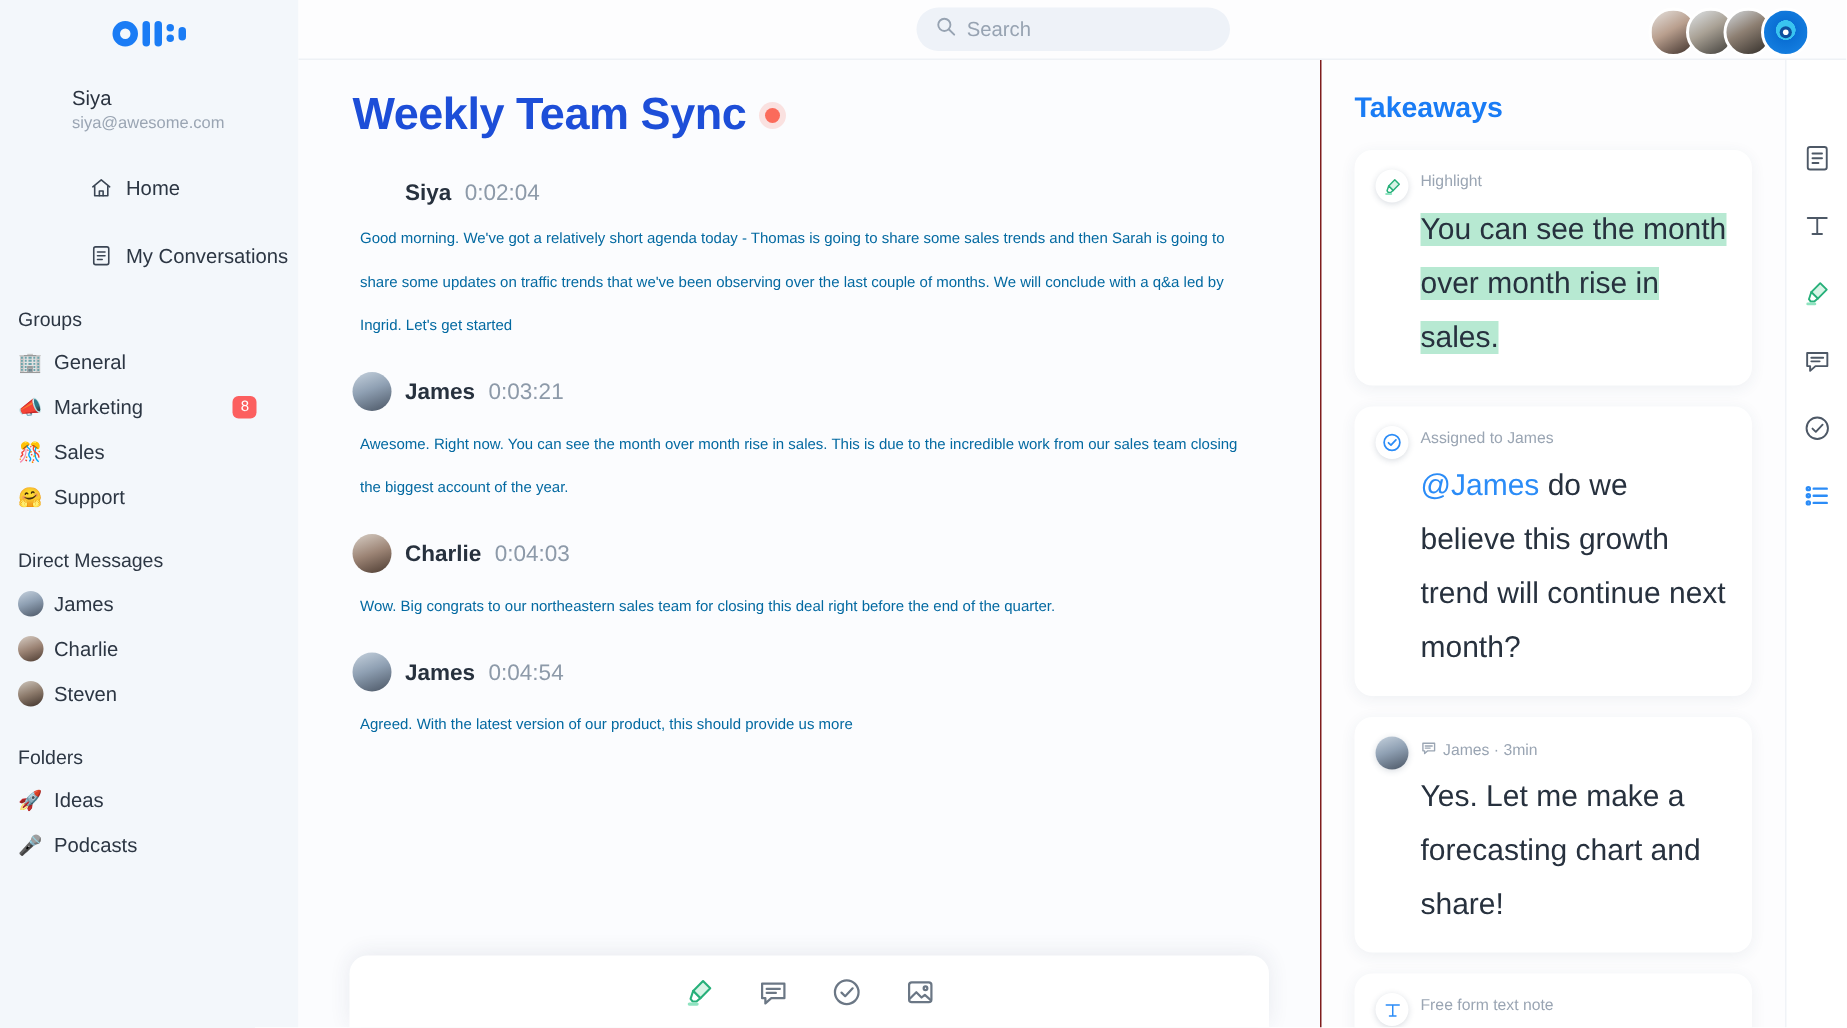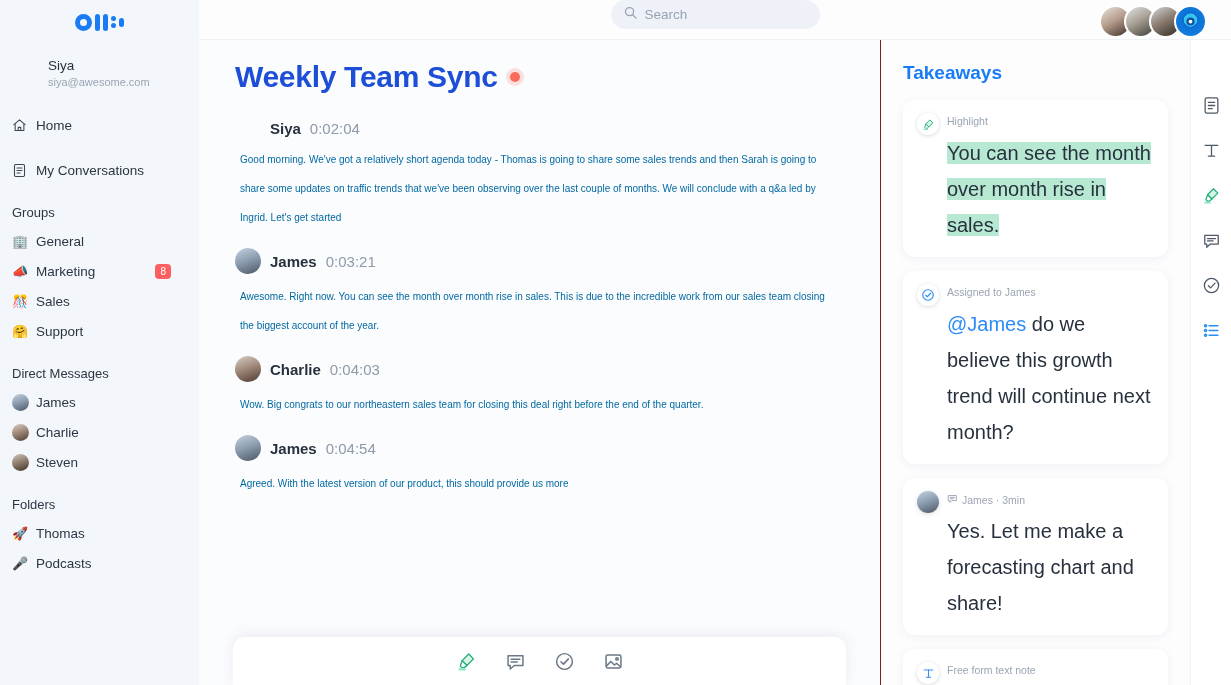--- a/index.html
+++ b/index.html
@@ -22,21 +22,21 @@
   .logo .b1 { height: 17px; }
   .logo .b2 { height: 17px; }
   .logo .b3 { height: 9px; }
   .logo .dot { width: 5px; height: 5px; border-radius: 50%; background: #1a7cf5; }
   .logo .stackdot { display: flex; flex-direction: column; gap: 2px; }
 
   .user-block { padding: 14px 0 6px 0; text-align: left; padding-left: 48px; }
   .user-name { font-size: 13.5px; color: #29323f; margin-bottom: 3px; }
   .user-email { font-size: 11px; color: #9aa5b3; }
 
-  .nav-top { margin-top: 16px; }
+  .nav-top { margin-top: 16px; padding-left: 48px; }
   .nav-row {
     display: flex; align-items: center; height: 30px;
     padding-left: 12px; font-size: 13.5px; color: #2c3643;
     cursor: pointer; position: relative;
   }
   .nav-row .ico { width: 22px; display: flex; align-items: center; justify-content: flex-start; }
   .nav-row .emoji { font-size: 13px; line-height: 1; }
   .nav-row .lbl { margin-left: 2px; }
   .nav-row.indent { padding-left: 34px; }
   .nav-row.indent .lbl { margin-left: 0; }
@@ -56,21 +56,21 @@
     background-size: cover; background-position: center;
   }
   .av-james { background: linear-gradient(160deg,#c6d2de 0%,#8fa0b3 45%,#4a5564 100%); }
   .av-charlie { background: linear-gradient(160deg,#d8cfc6 0%,#9c8475 50%,#4b3a30 100%); }
   .av-steven { background: linear-gradient(160deg,#cfc7bd 0%,#8c7a6b 50%,#3d3028 100%); }
 
   
   .mainwrap { flex: 1 1 auto; display: flex; flex-direction: column; min-width: 0; }
 
   .topbar {
-    height: 44px; background: #fdfdfe; display: flex; align-items: flex-start;
+    height: 44px; background: #fdfdfe; display: flex; align-items: center;
     justify-content: center; position: relative; border-bottom: 1px solid #eef1f5;
   }
   .search {
     width: 209px; height: 29px; background: #eef2f8; border-radius: 15px;
     display: flex; align-items: center; padding: 0 12px; gap: 7px;
   }
   .search .ph { font-size: 13.5px; color: #97a3b2; }
   .avatars { position: absolute; right: 24px; top: 5px; display: flex; }
   .avatars .a {
     width: 33px; height: 33px; border-radius: 50%; border: 2px solid #fff;
@@ -254,21 +254,21 @@
         </span>
       <span class="lbl">Steven</span>
     </div>
 
     <div class="sec-title">Folders</div>
 
     <div class="nav-row">
       <span class="ico">
           <span class="emoji">🚀</span>
         </span>
-      <span class="lbl">Thomas</span>
+      <span class="lbl">Ideas</span>
     </div>
     <div class="nav-row">
       <span class="ico">
           <span class="emoji">🎤</span>
         </span>
       <span class="lbl">Podcasts</span>
     </div>
   </div>
 
   <div class="mainwrap">

